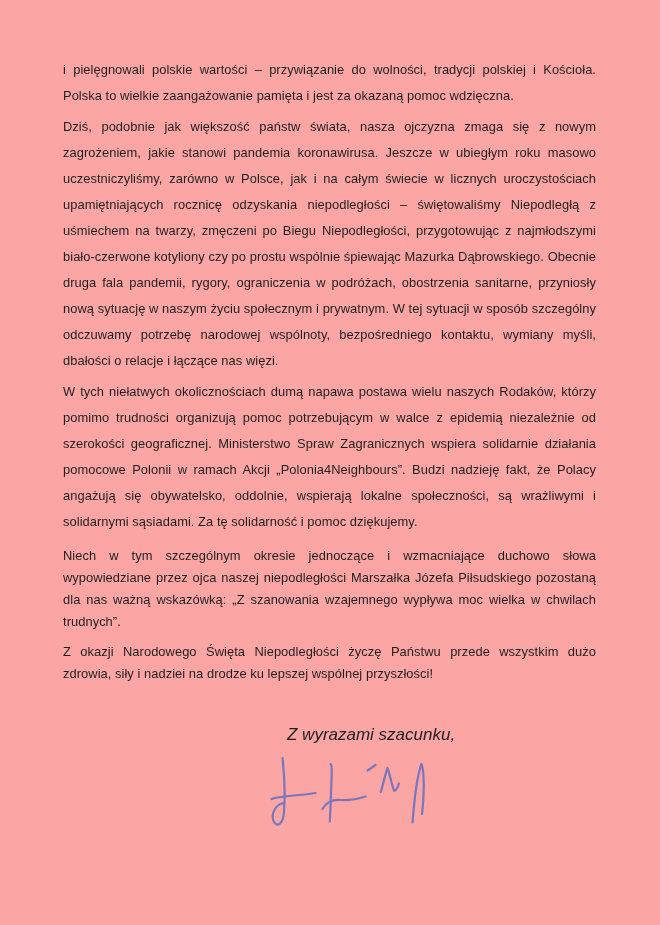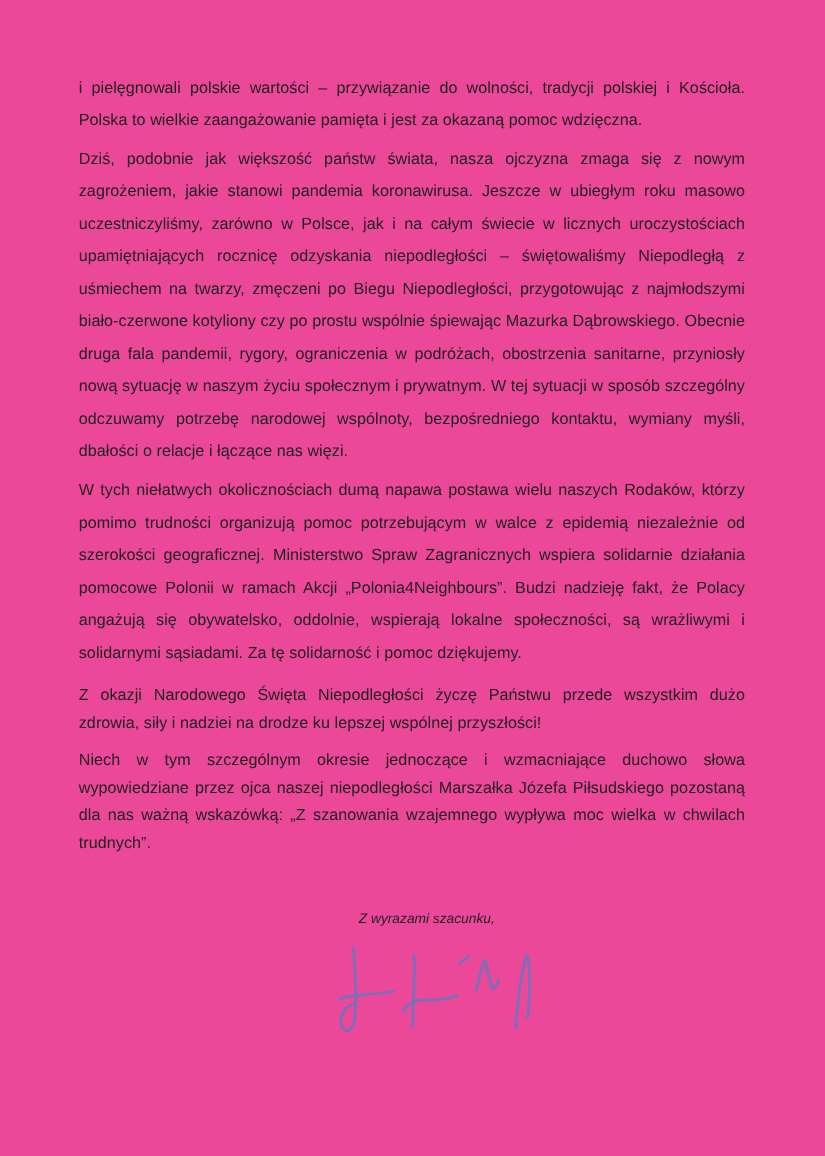--- a/index.html
+++ b/index.html
@@ -4,21 +4,21 @@
 <style>
   html, body {
     margin: 0;
     padding: 0;
     background: #ffffff;
   }
   .page {
     position: relative;
     width: 660px;
     height: 925px;
-    background: #ec4899;
+    background: #fca5a5;
     font-family: "Liberation Sans", sans-serif;
     color: #1f1f1f;
     overflow: hidden;
   }
   .body-text {
     position: absolute;
     left: 63px;
     top: 57px;
     width: 533px;
   }
@@ -31,21 +31,21 @@
   .lh-wide  { line-height: 26px; }
   .lh-narrow{ line-height: 22px; }
   .gap-a { margin-bottom: 5px; }
   .gap-b { margin-bottom: 5px; }
   .gap-c { margin-bottom: 10px; }
   .gap-d { margin-bottom: 8px; }
   .gap-e { margin-bottom: 8px; }
   .closing {
     margin: 40px 0 0 224px;
     font-style: italic;
-    font-size: 11px;
+    font-size: 17px;
     line-height: 20px;
     text-align: left;
   }
   .signature-svg {
     display: block;
     margin: 10px 0 0 206px;
     width: 180px;
     height: 105px;
   }
 </style>
@@ -54,23 +54,23 @@
 
 <div class="page">
   <div class="body-text">
 
     <p class="para lh-wide gap-a">i pielęgnowali polskie wartości – przywiązanie do wolności, tradycji polskiej i Kościoła. Polska to wielkie zaangażowanie pamięta i jest za okazaną pomoc wdzięczna.</p>
 
     <p class="para lh-wide gap-b">Dziś, podobnie jak większość państw świata, nasza ojczyzna zmaga się z nowym zagrożeniem, jakie stanowi pandemia koronawirusa. Jeszcze w ubiegłym roku masowo uczestniczyliśmy, zarówno w Polsce, jak i na całym świecie w licznych uroczystościach upamiętniających rocznicę odzyskania niepodległości – świętowaliśmy Niepodległą z uśmiechem na twarzy, zmęczeni po Biegu Niepodległości, przygotowując z najmłodszymi biało-czerwone kotyliony czy po prostu wspólnie śpiewając Mazurka Dąbrowskiego. Obecnie druga fala pandemii, rygory, ograniczenia w podróżach, obostrzenia sanitarne, przyniosły nową sytuację w naszym życiu społecznym i prywatnym. W tej sytuacji w sposób szczególny odczuwamy potrzebę narodowej wspólnoty, bezpośredniego kontaktu, wymiany myśli, dbałości o relacje i łączące nas więzi.</p>
 
     <p class="para lh-wide gap-c">W tych niełatwych okolicznościach dumą napawa postawa wielu naszych Rodaków, którzy pomimo trudności organizują pomoc potrzebującym w walce z epidemią niezależnie od szerokości geograficznej. Ministerstwo Spraw Zagranicznych wspiera solidarnie działania pomocowe Polonii w ramach Akcji „Polonia4Neighbours”. Budzi nadzieję fakt, że Polacy angażują się obywatelsko, oddolnie, wspierają lokalne społeczności, są wrażliwymi i solidarnymi sąsiadami. Za tę solidarność i pomoc dziękujemy.</p>
 
+    <p class="para lh-narrow gap-d">Niech w tym szczególnym okresie jednoczące i wzmacniające duchowo słowa wypowiedziane przez ojca naszej niepodległości Marszałka Józefa Piłsudskiego pozostaną dla nas ważną wskazówką: „Z szanowania wzajemnego wypływa moc wielka w chwilach trudnych”.</p>
+
     <p class="para lh-narrow gap-e">Z okazji Narodowego Święta Niepodległości życzę Państwu przede wszystkim dużo zdrowia, siły i nadziei na drodze ku lepszej wspólnej przyszłości!</p>
-
-    <p class="para lh-narrow gap-d">Niech w tym szczególnym okresie jednoczące i wzmacniające duchowo słowa wypowiedziane przez ojca naszej niepodległości Marszałka Józefa Piłsudskiego pozostaną dla nas ważną wskazówką: „Z szanowania wzajemnego wypływa moc wielka w chwilach trudnych”.</p>
 
 
     <p class="closing">Z wyrazami szacunku,</p>
 
     <svg class="signature-svg" viewBox="0 0 180 105" xmlns="http://www.w3.org/2000/svg" aria-hidden="true">
       <g fill="none" stroke-width="2.2" stroke-linecap="round" stroke-linejoin="round" opacity="0.92" stroke="#6f73bd">
 
         <path d="M 13.5 3 C 15.5 20 16 42 15 57 C 14.3 68 8.5 73.5 4.8 66.5 C 2.2 61 4.5 54 9 50.5 C 10.5 49.3 12 48.6 13.5 48.4"></path>
 
         <path d="M 2.5 44 C 12 40.5 24 41.5 46.5 38"></path>

